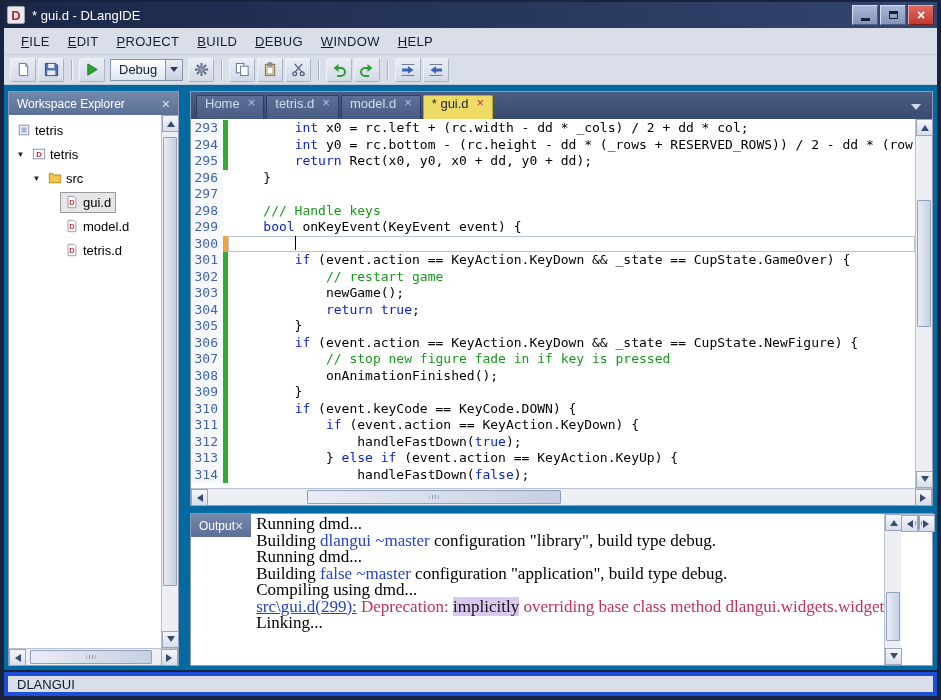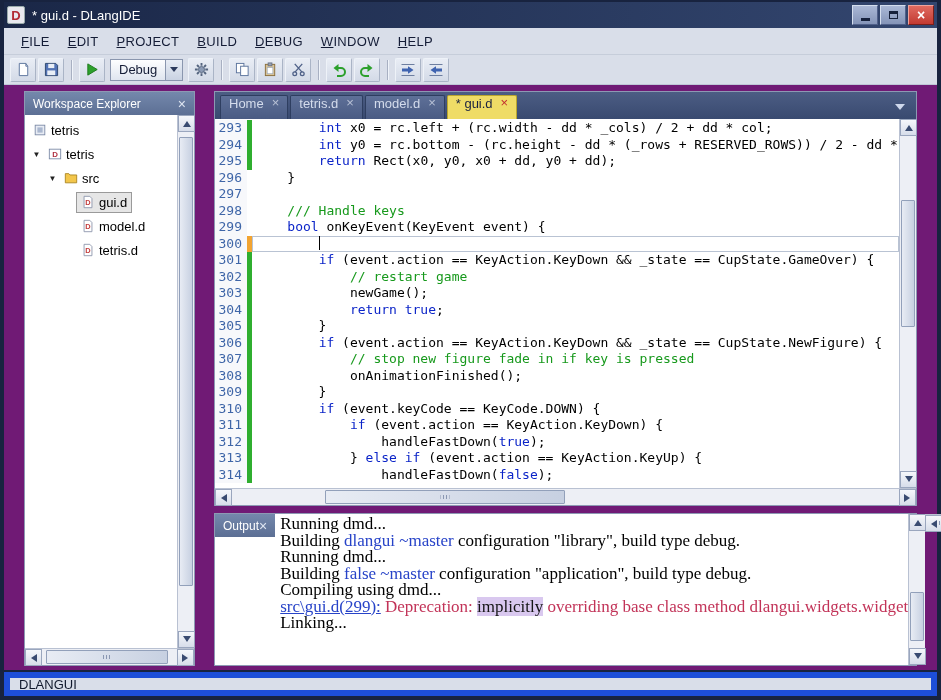--- a/index.html
+++ b/index.html
@@ -25,21 +25,21 @@
   .toolbar{height:30px;flex:none;background:#d9dee9;display:flex;align-items:center;padding:0 6px;gap:2px;border-bottom:1px solid #bfc7d6}
   .tb-btn{width:26px;height:24px;flex:none;display:flex;align-items:center;justify-content:center;border:1px solid;border-color:#eef2f8 #aab4c6 #aab4c6 #eef2f8;border-radius:2px;background:linear-gradient(#e9edf5,#d3dae7)}
   .tb-ic{display:flex}
   .tb-sep{width:1px;height:20px;background:#a8b0c2;box-shadow:1px 0 0 #f0f4fa;margin:0 5px;flex:none}
   .tb-combo{height:22px;display:flex;align-items:stretch;border:1px solid #8a96ae;background:linear-gradient(#fdfeff,#dfe5ef);margin:0 3px;flex:none}
   .combo-val{padding:2px 8px 0;font-size:13px;color:#141c36;min-width:52px}
   .combo-arrow{width:17px;border-left:1px solid #8a96ae;background:linear-gradient(#e8edf5,#c9d2e2);display:flex;align-items:center;justify-content:center}
   .combo-arrow i{width:0;height:0;border:4px solid transparent;border-top:5px solid #2c3a5c;margin-top:4px;display:block}
 
   
-  .main{flex:1;min-height:0;background:#701a75;display:flex;padding:6px 20px 4px;gap:19px}
+  .main{flex:1;min-height:0;background:#0369a1;display:flex;padding:6px 4px 4px;gap:11px}
   .panel-header{height:23px;flex:none;background:linear-gradient(#7488ac,#5c6f94);color:#fff;font-size:12px;display:flex;align-items:center;padding:0 8px}
   .panel-close{margin-left:auto;font-size:14px;color:#dfe6f2;line-height:1}
 
   
   .left-panel{width:171px;flex:none;display:flex;flex-direction:column;border:1px solid #8d99b3;background:#fff}
   .left-body{flex:1;min-height:0;display:flex}
   .tree{flex:1;min-width:0;overflow:hidden;padding-top:3px}
   .tree-row{height:24px;display:flex;align-items:center;font-size:13px;color:#000}
   .tree-arrow{width:15px;flex:none;font-size:8px;color:#222;text-align:center}
   .tree-wrap{display:flex;align-items:center;gap:4px;padding:2px 4px}
@@ -93,21 +93,21 @@
   .output-body{flex:1;min-height:0;display:flex}
   .output{flex:1;min-width:0;overflow:hidden;font-family:Liberation Serif, serif;font-size:17px;padding:2px 0 0 5px}
   .out-line{height:16.5px;line-height:16.5px;white-space:pre}
   .tok-b{color:#2743c8}
   .tok-l{color:#2743c8;text-decoration:underline}
   .tok-e{color:#c23358}
   .tok-h{background:#d9c8ef;color:#141414}
   .tok-w{color:#c23358}
 
   
-  .statusbar{height:24px;flex:none;background:#d9dee9;display:flex;align-items:center;padding:0 9px;font-size:13px;color:#10182c;margin-top:2px;border:6px solid #1d4ed8}
+  .statusbar{height:24px;flex:none;background:#d9dee9;display:flex;align-items:center;padding:0 9px;font-size:13px;color:#10182c;margin-top:2px;border:4px solid #1d4ed8}
 </style>
 </head>
 <body>
 
 <div class="window">
 
   <div class="titlebar">
     <div class="app-icon">D</div>
     <div class="title">* gui.d - DLangIDE</div>
     <div class="winbtns">

